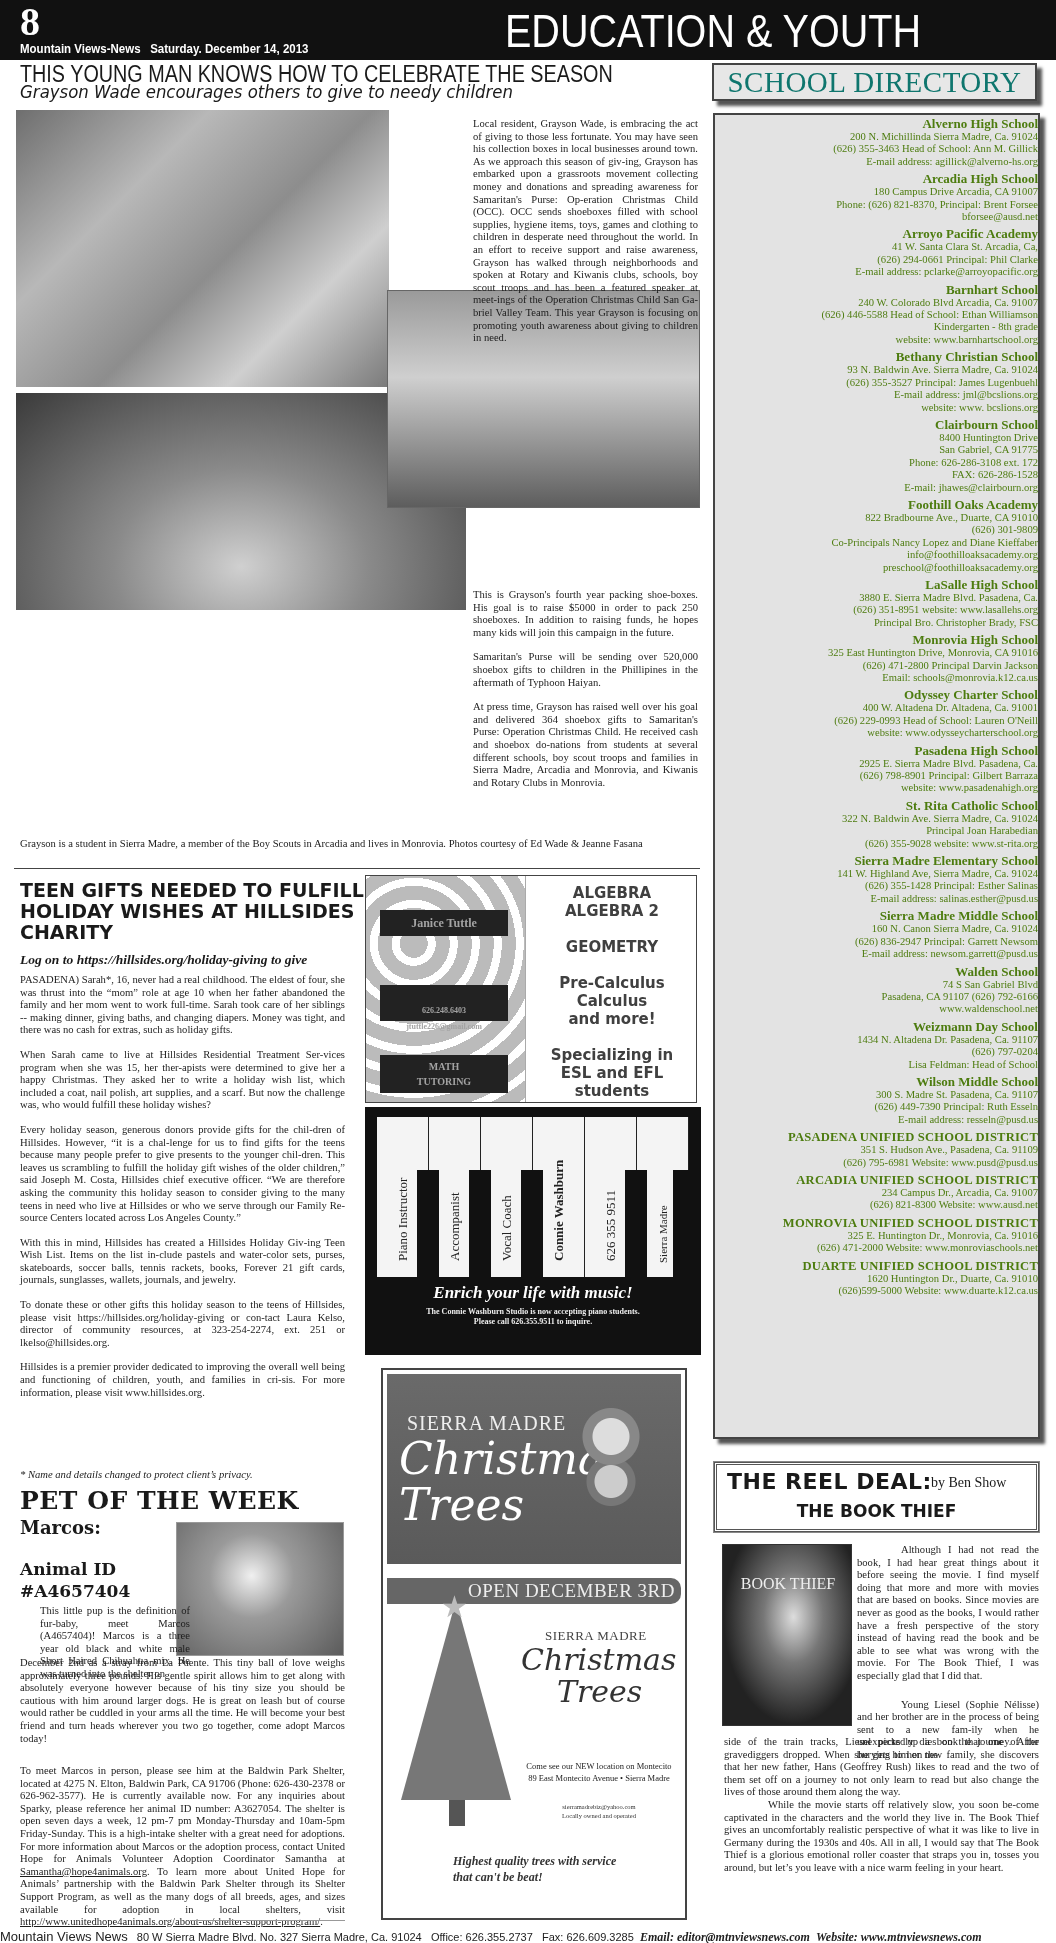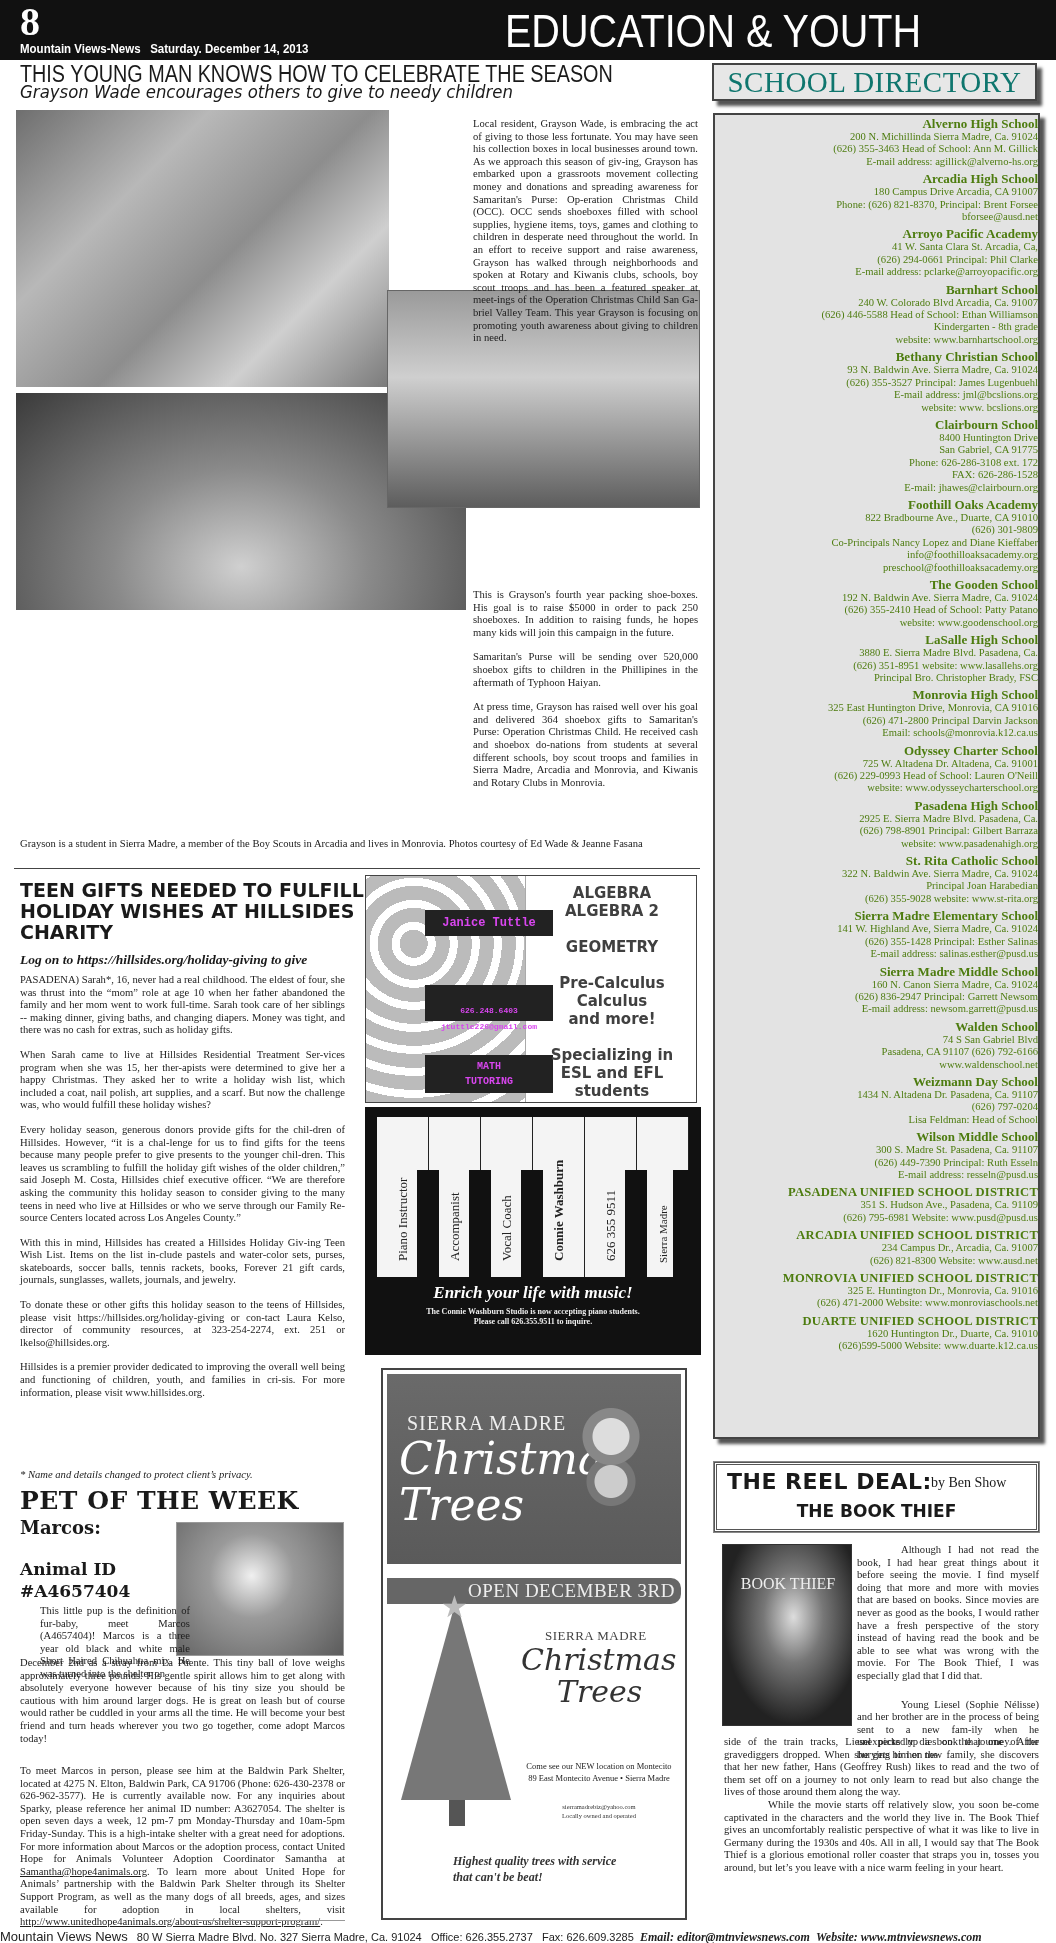--- a/index.html
+++ b/index.html
@@ -41,21 +41,21 @@
   #pet-id { left: 20px; top: 1558px; width: 150px; font-family: "DejaVu Serif", serif; font-weight: bold; font-size: 17px; line-height: 22px; }
   #pet-photo { left: 176px; top: 1522px; width: 168px; height: 134px; background: radial-gradient(circle at 45% 40%, #f0f0f0 0%, #9a9a9a 35%, #5b5b5b 100%); border:1px solid #999; }
   #pet-intro { left: 20px; top: 1605px; width: 150px; margin-left: 20px; }
   #pet-body-1 { left: 20px; top: 1657px; width: 325px; }
   #pet-body-2 { left: 20px; top: 1765px; width: 325px; }
   .link { text-decoration: underline; }
 
   
   #ad-math { left: 365px; top: 875px; width: 332px; height: 228px; border: 1px solid #444; background: #fff; }
   #ad-math-left { position:absolute; left:0; top:0; width:160px; height:226px; background: repeating-radial-gradient(circle at 30% 30%, #bbb 0 14px, #fff 14px 22px); border-right:1px solid #aaa; }
-  .card-box { position:absolute; left:14px; width:128px; background:#222; color:#d946ef; font-family:Liberation Mono, monospace; font-weight:bold; text-align:center;margin-left:45px; }
+  .card-box { position:absolute; left:14px; width:128px; background:#222; color:#a3a3a3; font-family:Liberation Serif, serif; font-weight:bold; text-align:center; }
   #card-name { top:34px; height:26px; font-size:12px; line-height:26px; }
   #card-contact { top:109px; height:36px; font-size:8px; line-height:16px; padding-top:18px; }
   #card-service { top:210px; height:38px; font-size:10px; line-height:15px; padding-top:4px; top:209px; }
   #ad-math-right { position:absolute; left:162px; top:0; width:168px; height:226px; text-align:center; font-family:"DejaVu Sans",sans-serif; font-weight:bold; color:#404040; }
   #ad-math-right div { font-size:15px; line-height:18px; }
   .gap { height: 18px; }
 
   #ad-piano { left: 365px; top: 1107px; width: 336px; height: 248px; background: #111; }
   #piano-keys { position:absolute; left:12px; top:10px; width:312px; height:160px; background:#f4f4f4; display:flex; }
   .key { flex:1; position:relative; border-right:1px solid #222; }
@@ -308,40 +308,34 @@
     </div>
     <div class="school">
       <div class="school-name">Foothill Oaks Academy</div>
       <div class="school-line">822 Bradbourne Ave., Duarte, CA 91010</div>
       <div class="school-line">(626) 301-9809</div>
       <div class="school-line">Co-Principals Nancy Lopez and Diane Kieffaber</div>
       <div class="school-line">info@foothilloaksacademy.org</div>
       <div class="school-line">preschool@foothilloaksacademy.org</div>
     </div>
     <div class="school">
-      <div class="school-name">The Gooden School</div>
-      <div class="school-line">192 N. Baldwin Ave.  Sierra Madre, Ca. 91024</div>
-      <div class="school-line">(626) 355-2410 Head of School: Patty Patano</div>
-      <div class="school-line">website: www.goodenschool.org</div>
-    </div>
-    <div class="school">
       <div class="school-name">LaSalle High School</div>
       <div class="school-line">3880 E. Sierra Madre Blvd.  Pasadena, Ca.</div>
       <div class="school-line">(626) 351-8951  website: www.lasallehs.org</div>
       <div class="school-line">Principal Bro. Christopher Brady, FSC</div>
     </div>
     <div class="school">
       <div class="school-name">Monrovia High School</div>
       <div class="school-line">325 East Huntington Drive, Monrovia, CA 91016</div>
       <div class="school-line">(626) 471-2800  Principal Darvin Jackson</div>
       <div class="school-line">Email: schools@monrovia.k12.ca.us</div>
     </div>
     <div class="school">
       <div class="school-name">Odyssey Charter School</div>
-      <div class="school-line">725 W. Altadena Dr.  Altadena, Ca. 91001</div>
+      <div class="school-line">400 W. Altadena Dr.  Altadena, Ca. 91001</div>
       <div class="school-line">(626) 229-0993 Head of School: Lauren O'Neill</div>
       <div class="school-line">website: www.odysseycharterschool.org</div>
     </div>
     <div class="school">
       <div class="school-name">Pasadena High School</div>
       <div class="school-line">2925 E. Sierra Madre Blvd.  Pasadena, Ca.</div>
       <div class="school-line">(626) 798-8901 Principal: Gilbert Barraza</div>
       <div class="school-line">website: www.pasadenahigh.org</div>
     </div>
     <div class="school">

